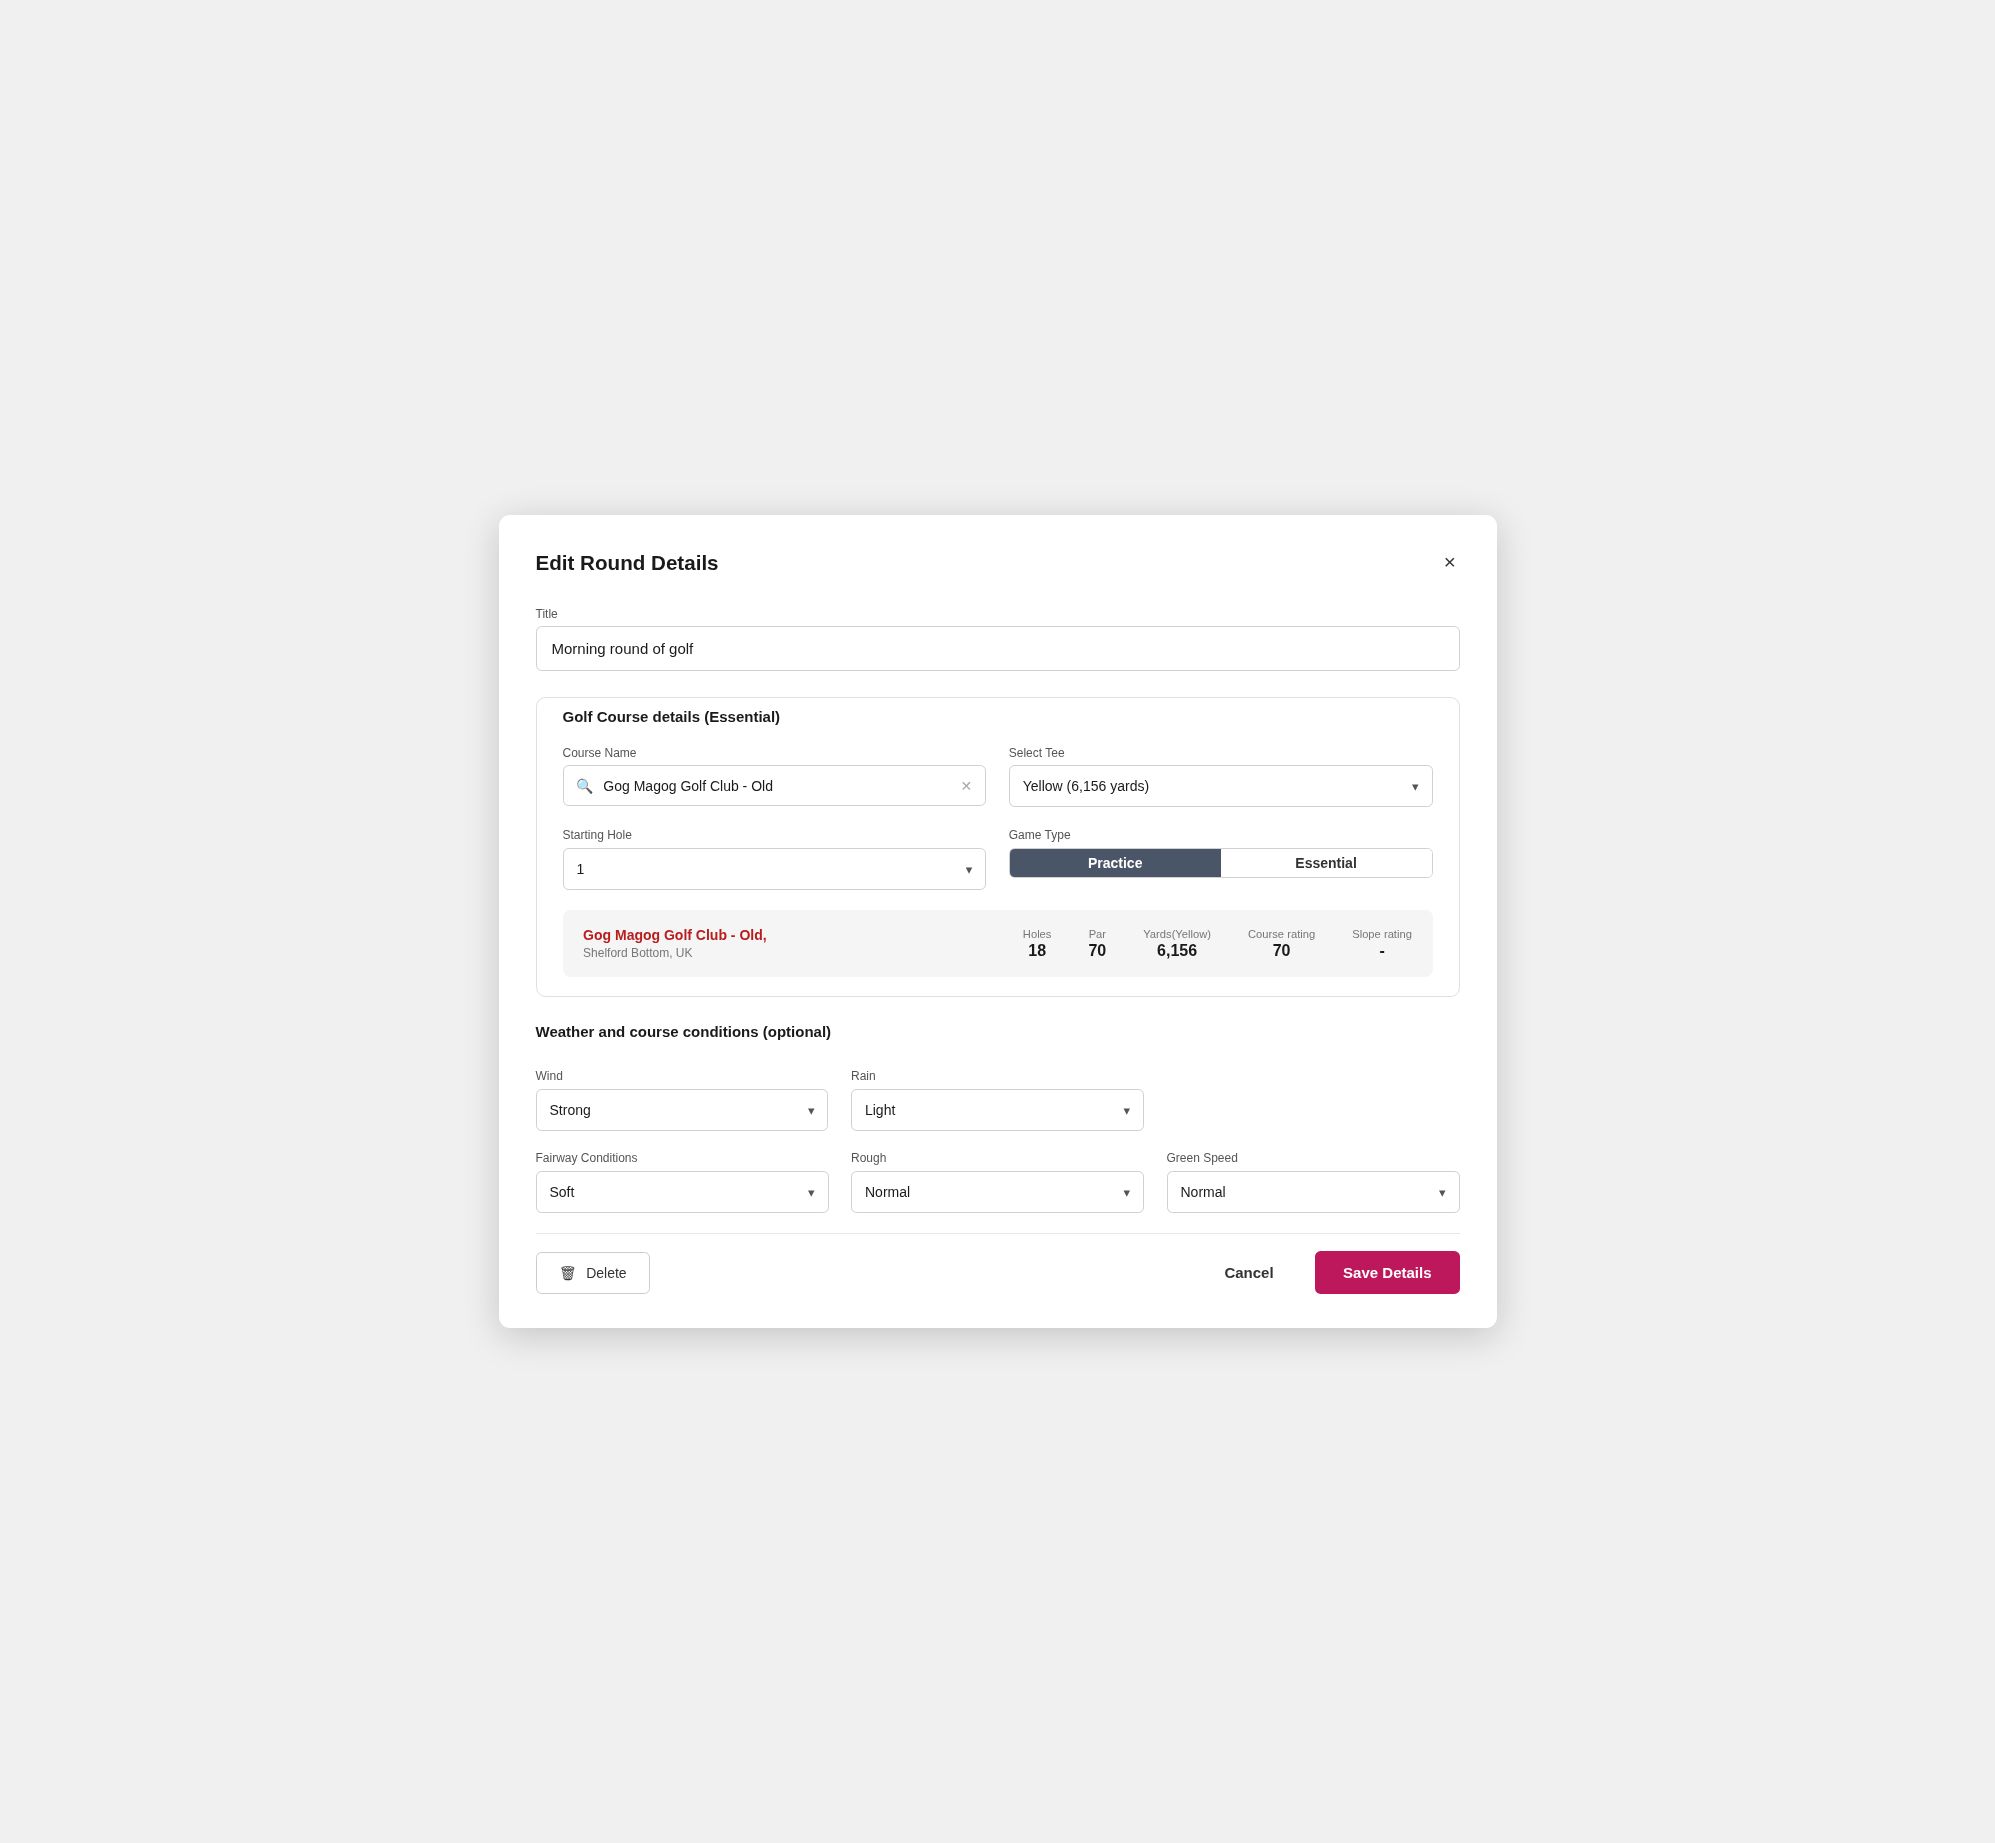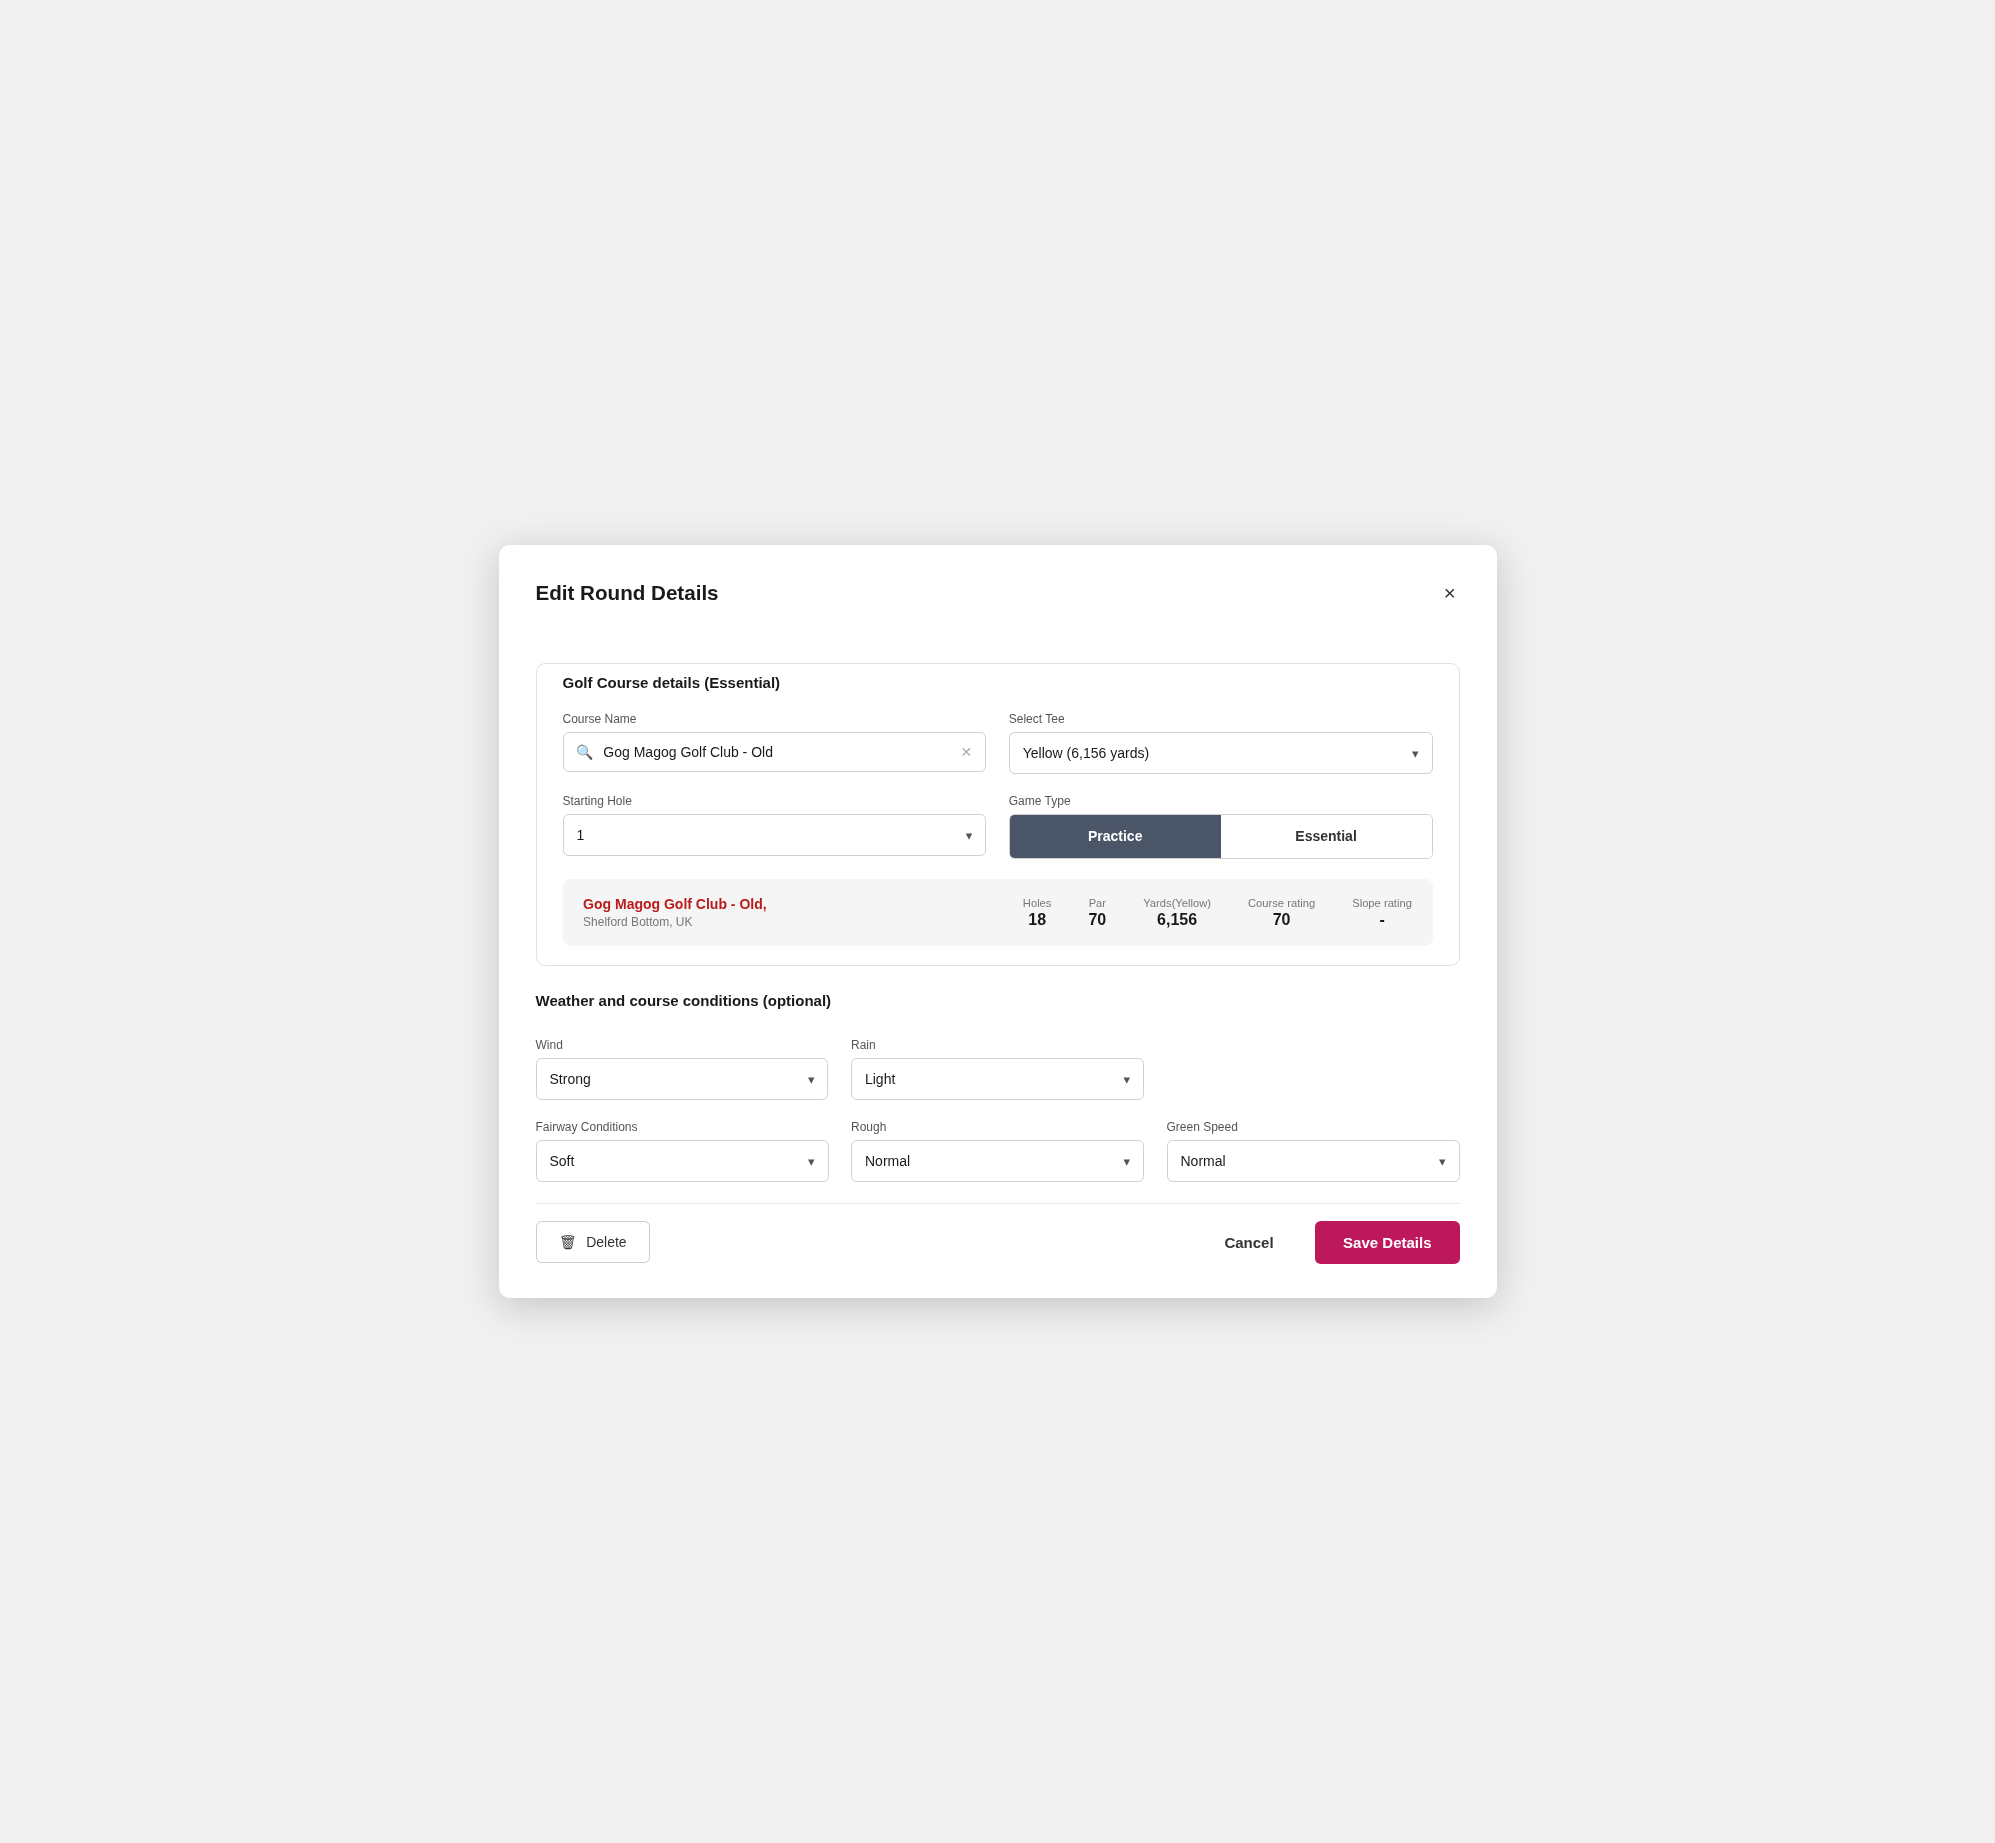--- a/index.html
+++ b/index.html
@@ -170,21 +170,21 @@
       transform: translateY(-50%);
       color: #555;
       font-size: 13px;
       pointer-events: none;
     }
     .game-type-toggle {
       display: flex;
       border: 1.4px solid #d0d0d0;
       border-radius: 5.6px;
       overflow: hidden;
-      height: 45px;
+      height: 30px;
     }
     .toggle-btn {
       flex: 1;
       border: none;
       font-size: 14px;
       font-weight: 600;
       cursor: pointer;
       transition: background 0.2s;
     }
     .toggle-btn.active {
@@ -300,20 +300,24 @@
 <body>
 
 <div class="modal">
 
   <div class="modal-header">
     <span class="modal-title">Edit Round Details</span>
     <button class="close-btn">×</button>
   </div>
 
   <div class="top-row">
+    <div class="field-group title-field">
+      <span class="field-label">Title</span>
+      <input class="title-input" type="text" value="Morning round of golf" style="">
+    </div>
   </div>
 
   <div class="section-box">
     <div class="section-title">Golf Course details (Essential)</div>
 
     <div class="two-col">
 
       <div class="field-group">
         <span class="field-label">Course Name</span>
         <div class="course-input-wrap">

